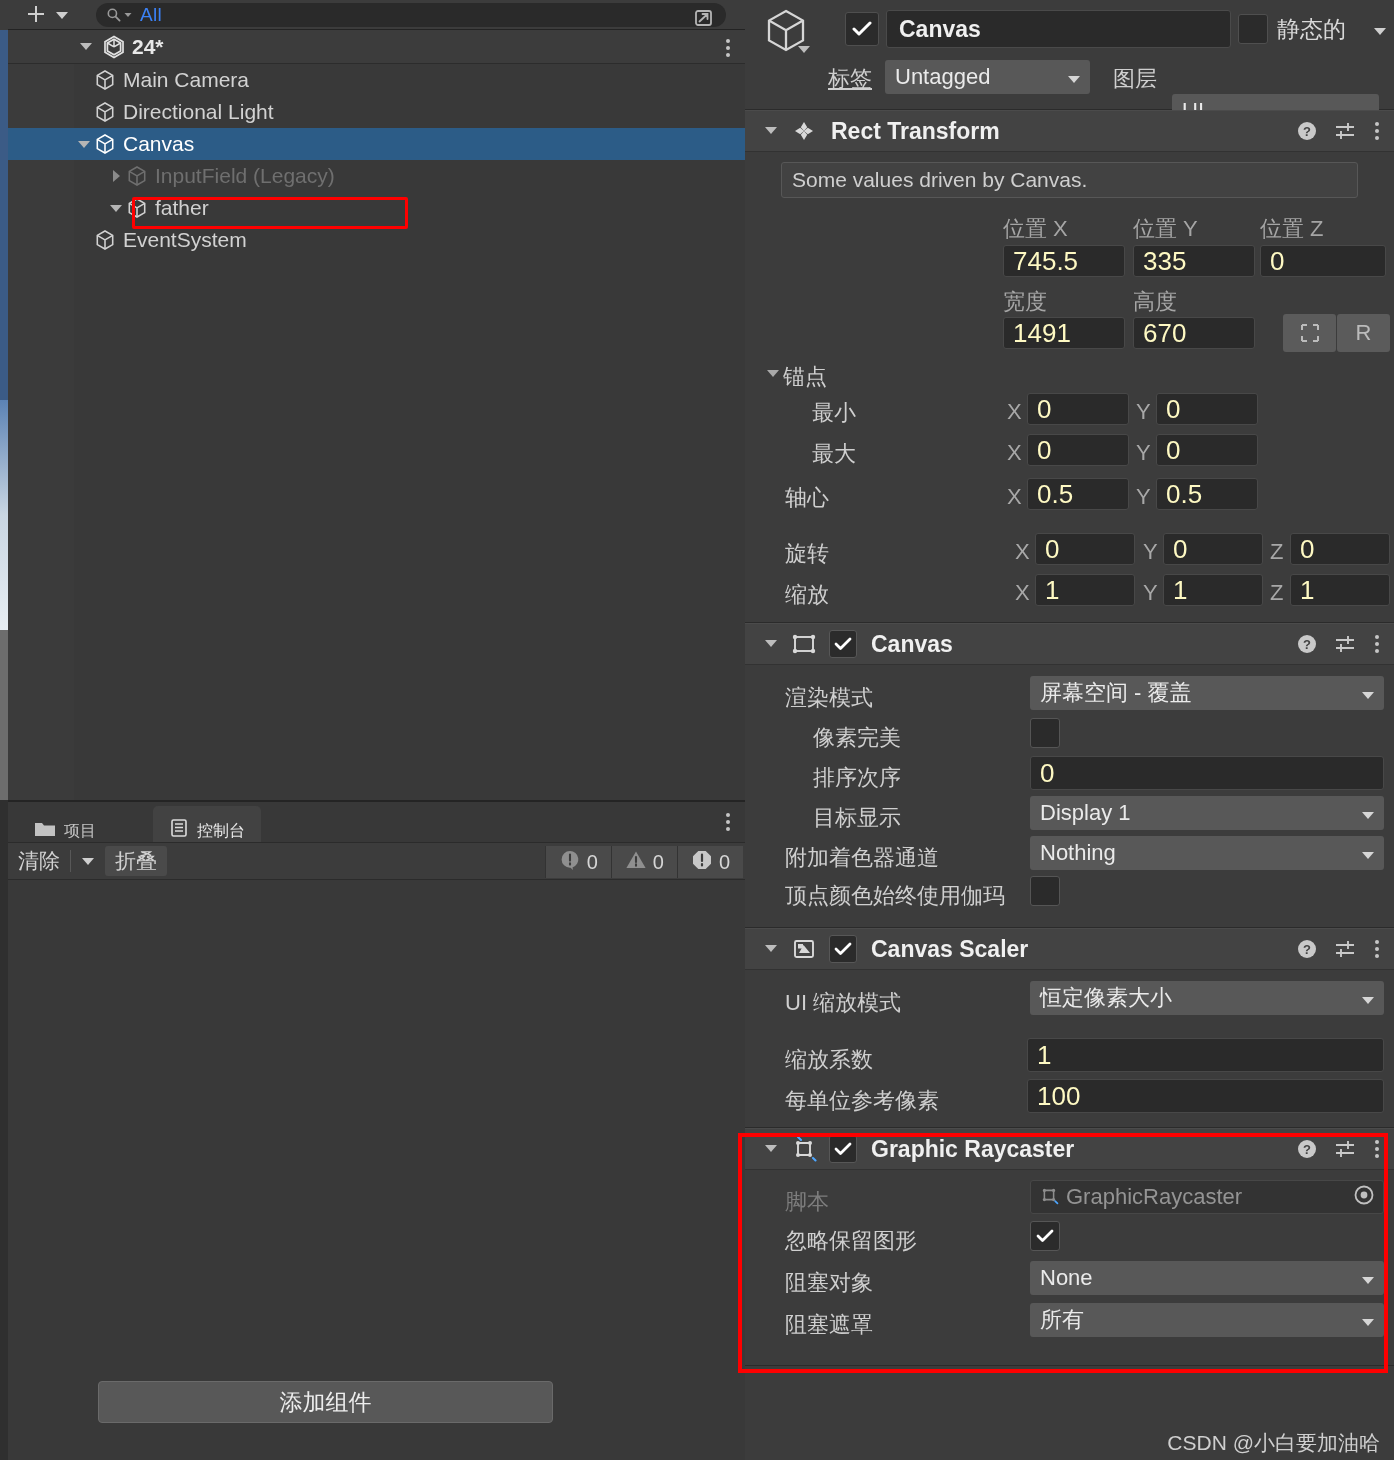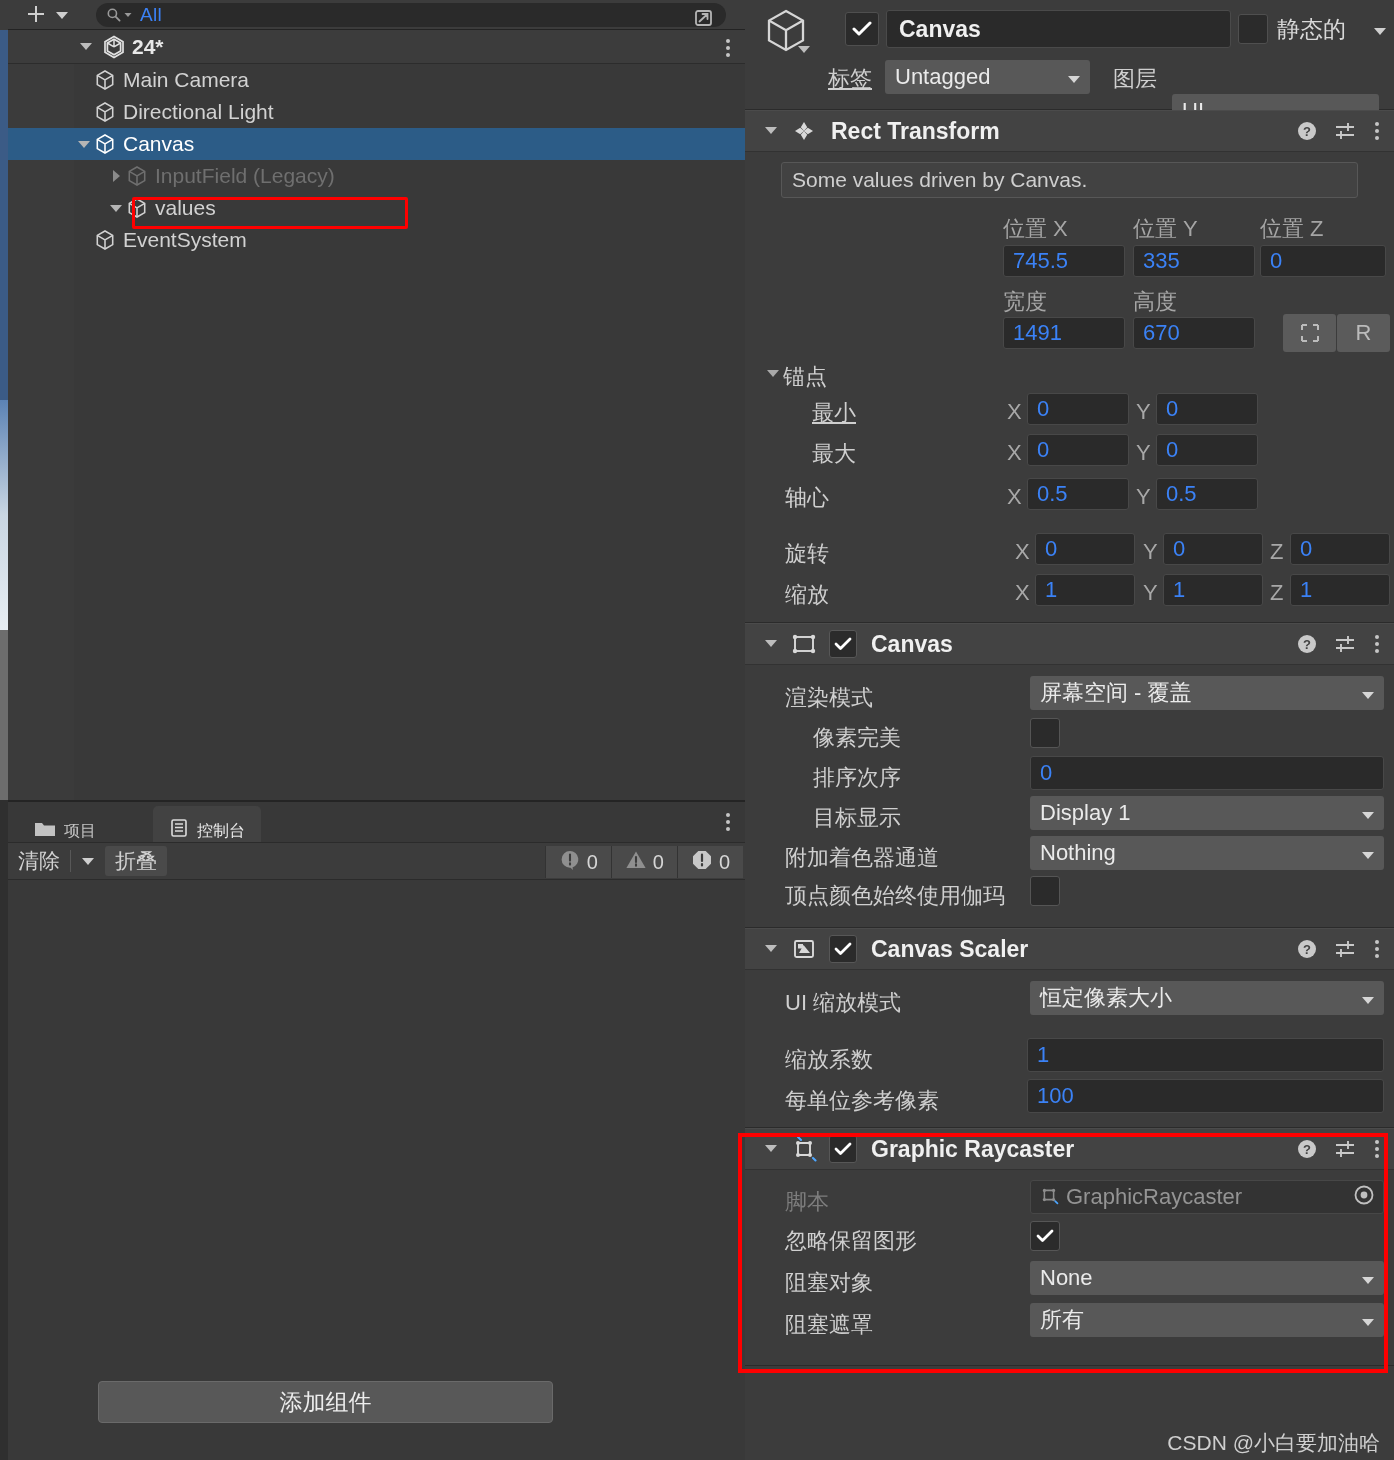--- a/index.html
+++ b/index.html
@@ -85,21 +85,21 @@
   .comp{background:#3c3c3c;border-bottom:1px solid #2b2b2b;}
   .comp-hdr{position:relative;height:42px;background:#434343;border-top:1px solid #4b4b4b;border-bottom:1px solid #323232;display:flex;align-items:center;}
   .comp-hdr .ctri{margin-left:18px;}
   .comp-hdr .cico{margin-left:12px;display:flex;align-items:center;}
   .comp-hdr .ccheck{margin-left:12px;width:28px;height:28px;background:#2b2b2b;border:1px solid #575757;border-radius:3px;display:flex;align-items:center;justify-content:center;}
   .comp-hdr .ctitle{margin-left:14px;font-size:23px;font-weight:bold;color:#f0f0f0;}
   .hdr-icons{position:absolute;right:14px;top:9px;display:flex;align-items:center;gap:16px;}
 
   .helpbox{margin:10px 36px 14px 36px;height:36px;background:#424242;border:1px solid #575757;border-radius:3px;display:flex;align-items:center;padding-left:10px;color:#cfcfcf;font-size:21px;}
 
-  .fld{background:#2a2a2a;border:1px solid #484848;border-radius:3px;color:#3b82f6;font-size:22px;display:flex;align-items:center;padding-left:9px;}
+  .fld{background:#2a2a2a;border:1px solid #484848;border-radius:3px;color:#fef9c3;font-size:26px;display:flex;align-items:center;padding-left:9px;}
   .flbl{color:#a5a5a5;font-size:22px;}
   .rlbl{color:#cfcfcf;font-size:22px;}
   .axis{color:#a8a8a8;font-size:22px;}
   .abs{position:absolute;}
 
   .sq-btn{position:absolute;background:#5b5b5b;border-radius:3px;display:flex;align-items:center;justify-content:center;}
 
   .addbtn{position:absolute;left:98px;top:1381px;width:455px;height:42px;background:#585858;border:1px solid #6a6a6a;border-radius:4px;display:flex;align-items:center;justify-content:center;color:#ededed;font-size:23px;}
   .watermark{position:absolute;right:14px;top:1429px;font-size:21px;color:#cfcfcf;}
 
@@ -234,21 +234,21 @@
               <svg width="16" height="12" viewBox="0 0 16 12">
                 <path d="M2 3h12l-6 7z" fill="#b5b5b5"></path>
               </svg>
             </span>
             <span class="cube">
               <svg width="22" height="22" viewBox="0 0 24 24">
                 <path d="M12 2.2l8.4 4.8v10L12 21.8 3.6 17V7z" fill="none" stroke="#d2d2d2" stroke-width="1.7"></path>
                 <path d="M3.6 7L12 11.8 20.4 7M12 11.8v10" fill="none" stroke="#d2d2d2" stroke-width="1.7"></path>
               </svg>
             </span>
-            <span class="lbl">values</span>
+            <span class="lbl">father</span>
           </div>
           <div class="row">
             <span style="display:inline-block;width:66px"></span>
             <span style="display:inline-block;width:20px"></span>
             <span class="cube">
               <svg width="22" height="22" viewBox="0 0 24 24">
                 <path d="M12 2.2l8.4 4.8v10L12 21.8 3.6 17V7z" fill="none" stroke="#d2d2d2" stroke-width="1.7"></path>
                 <path d="M3.6 7L12 11.8 20.4 7M12 11.8v10" fill="none" stroke="#d2d2d2" stroke-width="1.7"></path>
               </svg>
             </span>
@@ -437,21 +437,21 @@
       </span>
       <span class="sq-btn" style="left:592px;top:204px;width:53px;height:38px;color:#bbb;font-size:22px;">R</span>
 
       <span class="abs" style="left:20px;top:255px;">
         <svg width="16" height="12" viewBox="0 0 16 12">
             <path d="M2 3h12l-6 7z" fill="#a9a9a9"></path>
           </svg>
       </span>
       <span class="abs rlbl" style="left:38px;top:252px;">锚点</span>
 
-      <span class="abs rlbl" style="left:67px;top:288px;text-decoration:underline;">最小</span>
+      <span class="abs rlbl" style="left:67px;top:288px;">最小</span>
       <span class="abs axis" style="left:262px;top:289px;">X</span>
       <span class="abs fld" style="left:282px;top:283px;width:102px;height:32px;">0</span>
       <span class="abs axis" style="left:391px;top:289px;">Y</span>
       <span class="abs fld" style="left:411px;top:283px;width:102px;height:32px;">0</span>
 
       <span class="abs rlbl" style="left:67px;top:329px;">最大</span>
       <span class="abs axis" style="left:262px;top:330px;">X</span>
       <span class="abs fld" style="left:282px;top:324px;width:102px;height:32px;">0</span>
       <span class="abs axis" style="left:391px;top:330px;">Y</span>
       <span class="abs fld" style="left:411px;top:324px;width:102px;height:32px;">0</span>

